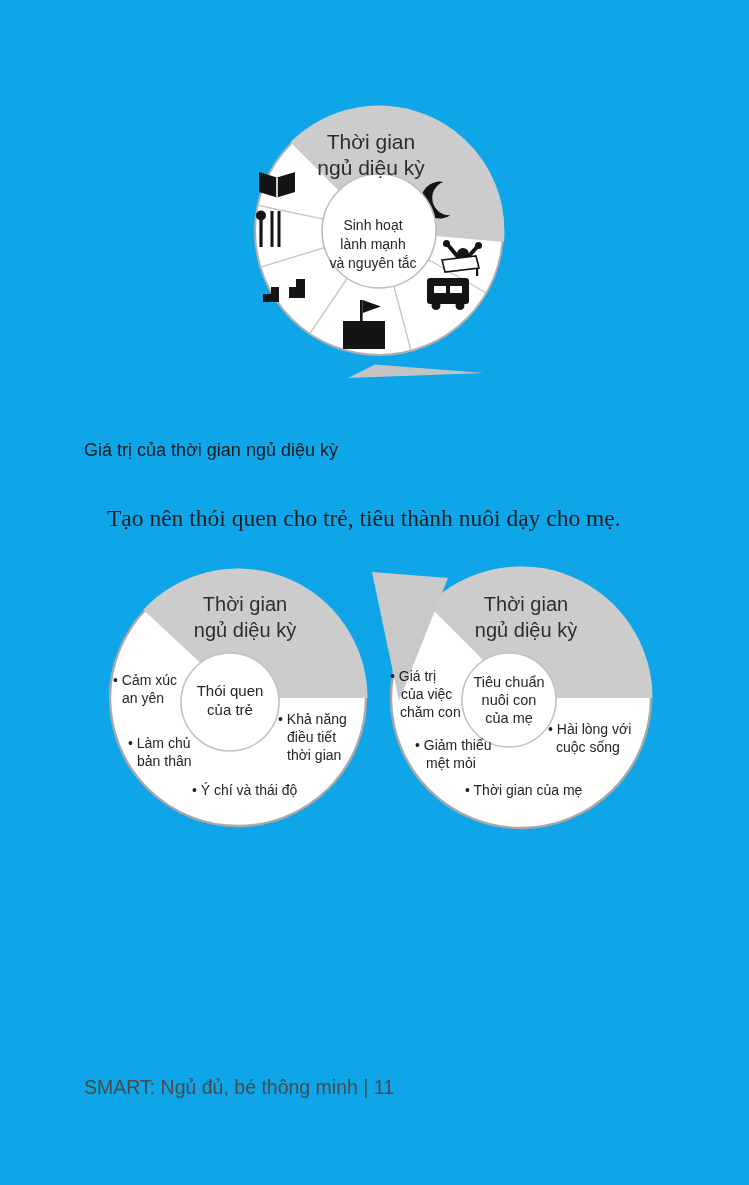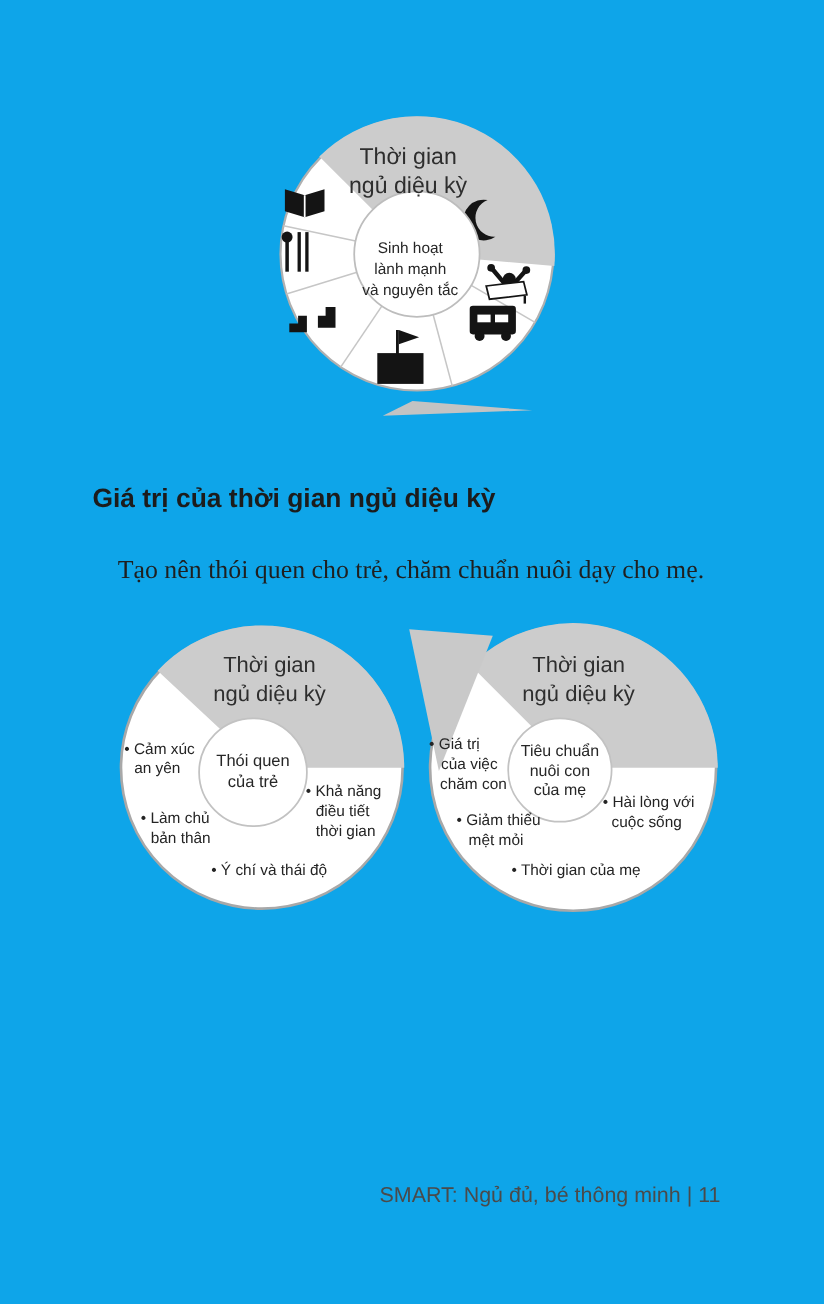--- a/index.html
+++ b/index.html
@@ -6,36 +6,36 @@
   .page{
     position:relative;width:749px;height:1185px;background:#0ea5e9;
     font-family:"Liberation Sans","DejaVu Sans",sans-serif;overflow:hidden;
   }
   .diagram-svg{position:absolute;left:0;top:0;width:749px;height:1185px;}
   .wheel-title{font-family:"Liberation Sans","DejaVu Sans",sans-serif;font-weight:500;fill:#2e2e2e;}
   .wheel-center{font-family:"Liberation Sans","DejaVu Sans",sans-serif;fill:#262626;}
   .wheel-bullet{font-family:"Liberation Sans","DejaVu Sans",sans-serif;fill:#242424;font-size:14px;}
   .heading{
     position:absolute;left:84px;top:440px;
-    font-size:24px;font-weight:bold;color:#1c1c1c;letter-spacing:0;
+    font-size:18px;font-weight:normal;color:#1c1c1c;letter-spacing:0;
   }
   .intro{
     position:absolute;left:84px;top:505px;width:600px;
     font-family:"Liberation Serif","DejaVu Serif",serif;
     font-size:23.5px;color:#1f1f1f;text-indent:23px;white-space:nowrap;
   }
   .paragraph{
     position:absolute;left:84px;top:864px;width:573px;
     font-family:"Liberation Serif","DejaVu Serif",serif;
     font-size:23.5px;line-height:42px;color:#1f1f1f;
     text-align:justify;text-indent:28px;
   }
   .footer{
     position:absolute;left:84px;top:1076px;width:571px;
-    text-align:right;font-size:19.5px;color:#4a4a4a;
+    font-size:19.5px;color:#4a4a4a;
   }
 </style>
 </head>
 <body>
 
 <div class="page">
 
   <svg class="diagram-svg" viewBox="0 0 749 1185">
 
     <g>
@@ -148,16 +148,16 @@
         <text class="wheel-bullet" x="415" y="750">• Giảm thiểu</text>
         <text class="wheel-bullet" x="426" y="768">mệt mỏi</text>
         <text class="wheel-bullet" x="465" y="795">• Thời gian của mẹ</text>
         <text class="wheel-bullet" x="548" y="734">• Hài lòng với</text>
         <text class="wheel-bullet" x="556" y="752">cuộc sống</text>
       </g>
     </g>
   </svg>
 
   <div class="heading">Giá trị của thời gian ngủ diệu kỳ</div>
-  <div class="intro">Tạo nên thói quen cho trẻ, chăm chuẩn nuôi dạy cho mẹ.</div>
+  <div class="intro">Tạo nên thói quen cho trẻ, tiêu thành nuôi dạy cho mẹ.</div>
   <div class="footer">SMART: Ngủ đủ, bé thông minh | 11</div>
 
 </div>
 
 </body></html>

